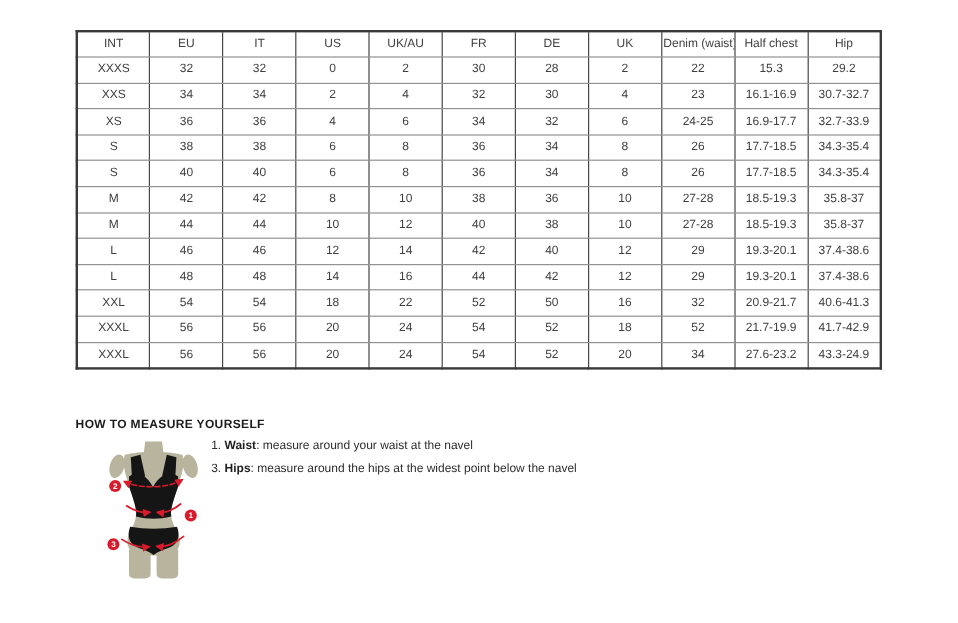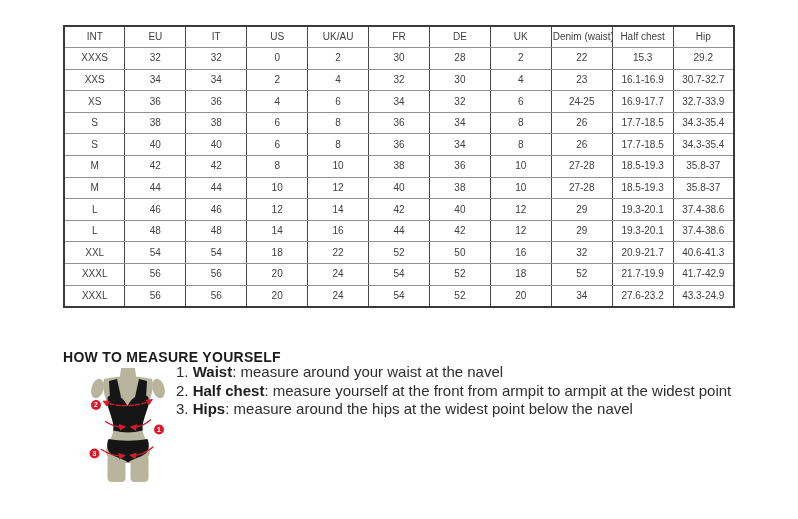--- a/index.html
+++ b/index.html
@@ -21,28 +21,28 @@
     font-size:10px; font-weight:400; color:#404040;
     text-align:center; vertical-align:middle; line-height:1;
     border-top:1px solid #929292; border-bottom:1px solid #929292;
     border-left:1px solid #474747; border-right:1px solid #474747;
     white-space:nowrap; overflow:hidden;
   }
 
   
   .guide-title {
     position:absolute; left:63px; top:349px;
-    font-size:14px; font-weight:700; color:#1b1b1b; letter-spacing:0.3px;
+    font-size:10px; font-weight:700; color:#1b1b1b; letter-spacing:0.3px;
   }
   .figure-wrap { position:absolute; left:80px; top:366px; width:96px; height:118px; }
   ol.steps {
     position:absolute; left:176px; top:367px; list-style:none;
   }
   ol.steps li {
-    font-size:15px; color:#2e2e2e; line-height:10px; margin-bottom:8.5px;
+    font-size:10px; color:#2e2e2e; line-height:10px; margin-bottom:8.5px;
     white-space:nowrap;
   }
   .step-label { font-weight:700; color:#1f1f1f; }
   .badge-num {
     font-family:"Liberation Sans", sans-serif; font-weight:700;
   }
 </style>
 </head>
 <body>
 
@@ -291,17 +291,16 @@
       </g>
       <g>
         <circle cx="14.5" cy="87.5" r="5" fill="#d91a2a"></circle>
         <text class="badge-num" x="14.5" y="89.9" font-size="6.8" fill="#ffffff" text-anchor="middle">3</text>
       </g>
     </svg>
   </div>
 
   <ol class="steps" id="steps">
       <li><span>1. </span><span class="step-label">Waist</span><span>: measure around your waist at the navel</span></li>
-      <li><span>2. </span><span class="step-label">Half chest</span><span>: measure yourself at the front from armpit to armpit at the widest point</span></li>
       <li><span>3. </span><span class="step-label">Hips</span><span>: measure around the hips at the widest point below the navel</span></li>
     </ol>
 
 </div>
 
 </body></html>

